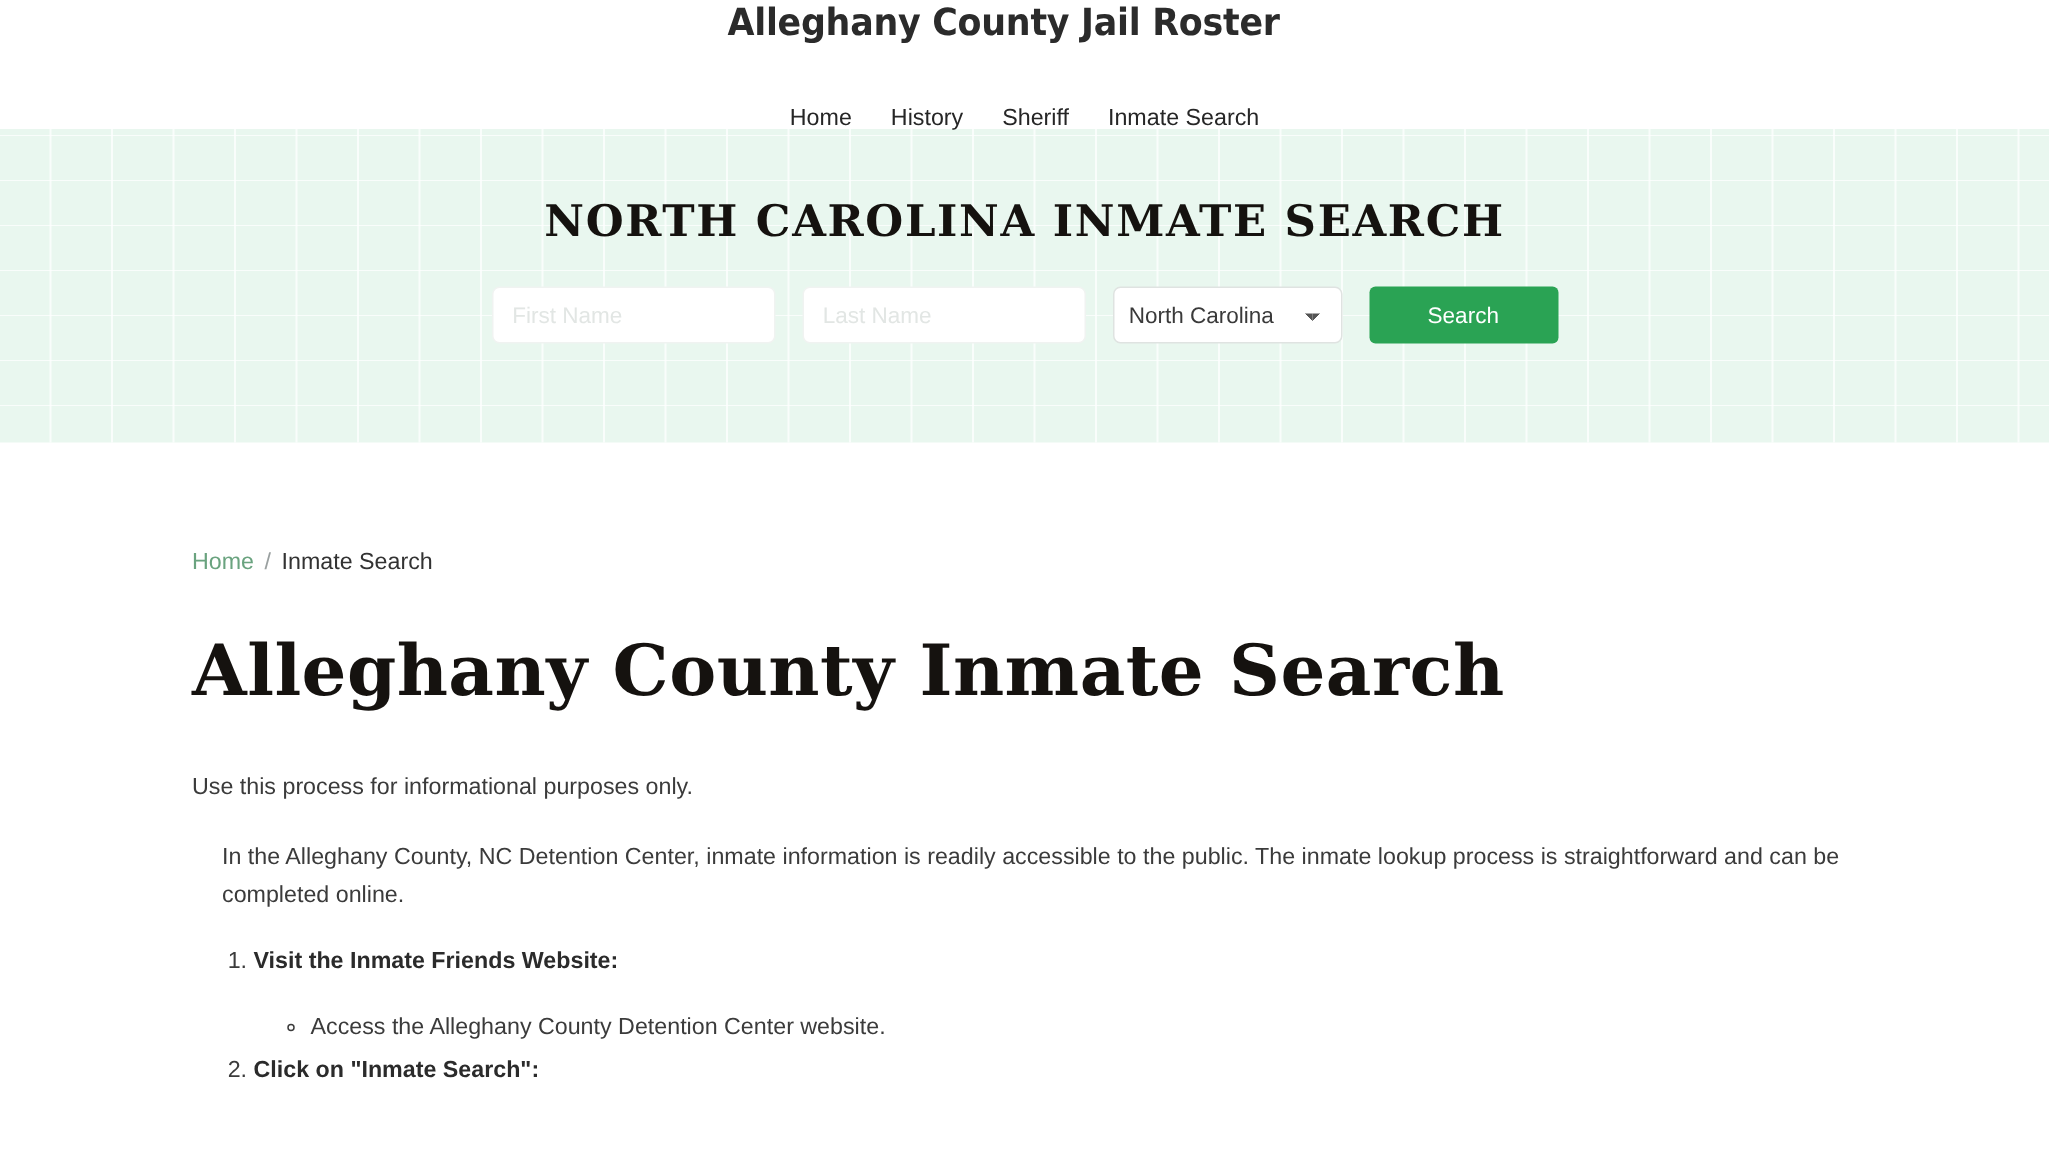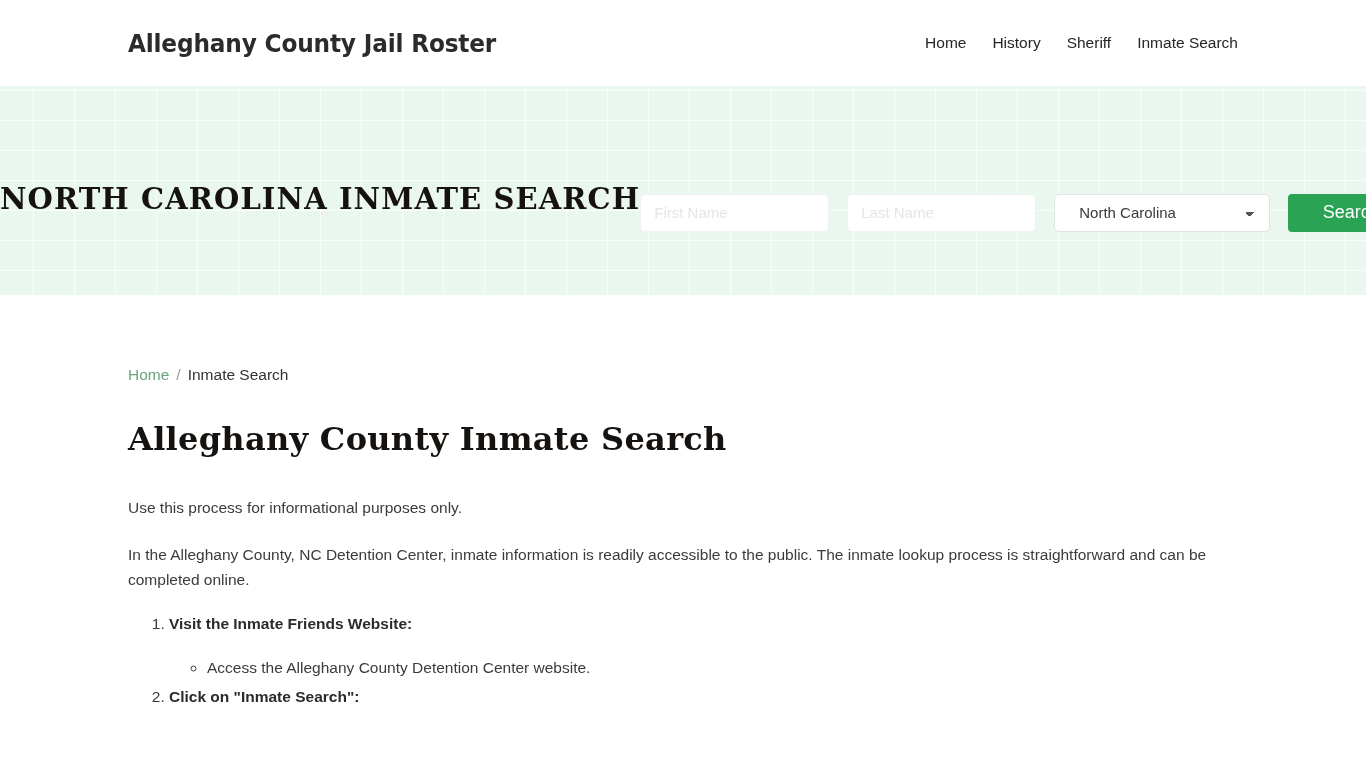--- a/index.html
+++ b/index.html
@@ -16,20 +16,21 @@
   }
 
   
   .site-header {
     height: 86px;
     background: #ffffff;
     display: flex;
     align-items: center;
     justify-content: space-between;
     padding: 0 128px;
+    flex-direction: column;
   }
   .brand {
     font-family: "DejaVu Sans", sans-serif;
     font-weight: bold;
     font-size: 25px;
     letter-spacing: -0.2px;
     color: #2b2b2b;
     transform: scaleX(0.93);
     transform-origin: left center;
     white-space: nowrap;
@@ -51,21 +52,21 @@
   
   .hero {
     height: 209px;
     background-color: #e9f7ef;
     background-image:
       linear-gradient(to right, rgba(255,255,255,0.75) 1px, transparent 1px),
       linear-gradient(to bottom, rgba(255,255,255,0.75) 1px, transparent 1px);
     background-size: 41px 30px;
     background-position: -8px 4px;
     display: flex;
-    flex-direction: row;
+    flex-direction: column;
     align-items: center;
     justify-content: flex-start;
     padding-top: 44px;
   }
   .hero-title {
     font-family: "DejaVu Serif", "Liberation Serif", serif;
     font-weight: bold;
     font-size: 29px;
     letter-spacing: 1.1px;
     color: #15120f;
@@ -87,26 +88,26 @@
     padding: 0 13px;
     font-size: 15px;
     font-family: "Liberation Sans", sans-serif;
     color: #333;
     outline: none;
   }
   .search-form input[type="text"]::placeholder {
     color: #e2e6e4;
   }
   .search-form select {
-    width: 216px;
+    width: 153px;
     height: 38px;
     border: 1px solid #dfe3e1;
     border-radius: 5px;
     background: #ffffff;
-    padding: 0 24px;
+    padding: 0 10px;
     font-size: 15px;
     font-family: "Liberation Sans", sans-serif;
     color: #3a3a3a;
     outline: none;
     -webkit-appearance: none;
     appearance: none;
     background-image:
       linear-gradient(45deg, transparent 50%, #555 50%),
       linear-gradient(135deg, #555 50%, transparent 50%);
     background-position:
@@ -115,21 +116,21 @@
     background-size: 5px 5px, 5px 5px;
     background-repeat: no-repeat;
   }
   .search-btn {
     width: 126px;
     height: 38px;
     background: #2aa354;
     border: none;
     border-radius: 4px;
     color: #ffffff;
-    font-size: 18px;
+    font-size: 15px;
     font-family: "Liberation Sans", sans-serif;
     cursor: pointer;
   }
 
   
   .content {
     padding: 0 128px;
   }
   .breadcrumb {
     margin-top: 72px;
@@ -143,36 +144,36 @@
   .breadcrumb a {
     color: #6aa37f;
     text-decoration: none;
   }
   .breadcrumb .sep { color: #9aa0a0; }
   .breadcrumb .current { color: #333333; }
 
   .page-title {
     font-family: "DejaVu Serif", "Liberation Serif", serif;
     font-weight: bold;
-    font-size: 32px;
+    font-size: 47px;
     color: #15120f;
     margin: 37px 0 16px 0;
     letter-spacing: 0.3px;
     white-space: nowrap;
   }
 
   .body-text {
     font-size: 15.5px;
     line-height: 1.63;
     color: #3b3b3b;
     margin: 0;
     max-width: 1110px;
   }
   .p1 { margin-top: 37px; }
-  .p2 { margin-top: 22px; }
+  .p2 { margin-top: 22px; margin-left: 20px; }
 
   .cta-link {
     display: inline-block;
     margin-top: 24px;
     font-size: 15.5px;
     font-weight: bold;
     color: #4a90cf;
     text-decoration: none;
     line-height: 1;
   }

